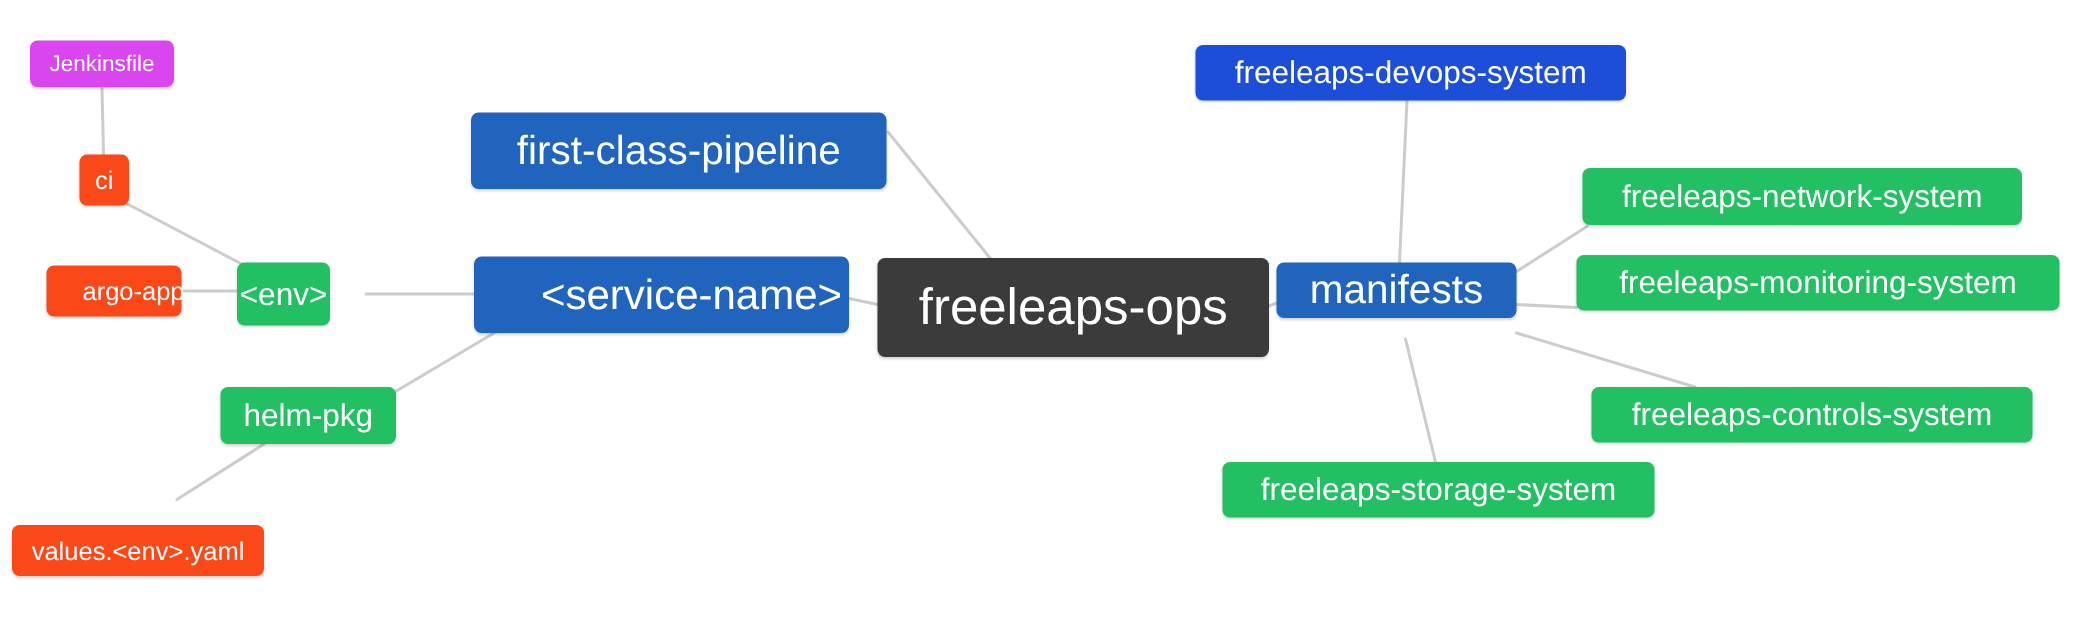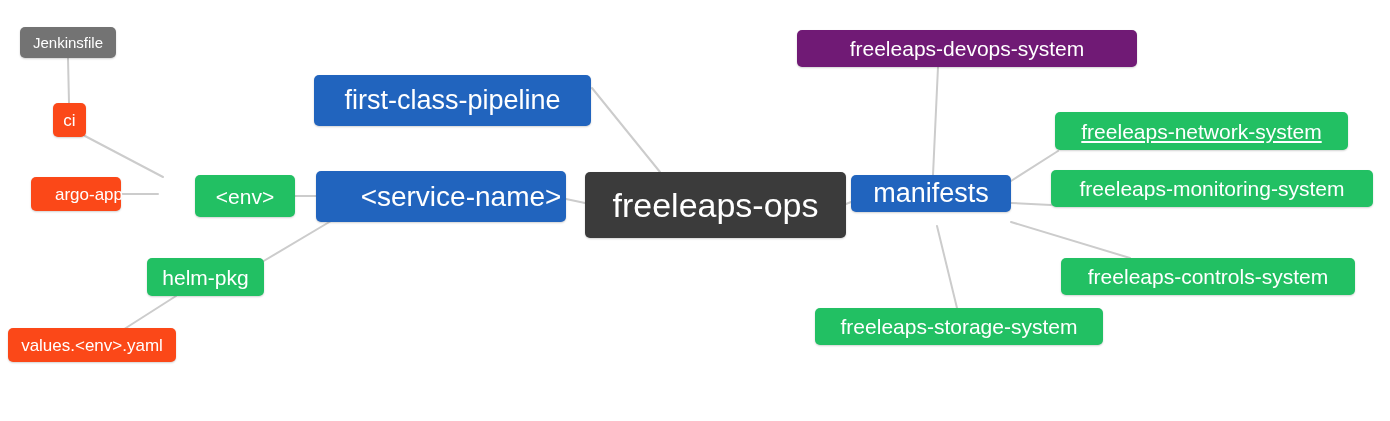--- a/index.html
+++ b/index.html
@@ -52,54 +52,54 @@
       <line x1="592" y1="88" x2="660" y2="172" stroke="#cccccc" stroke-width="2"></line>
       <line x1="566" y1="199" x2="585" y2="203" stroke="#cccccc" stroke-width="2"></line>
       <line x1="846" y1="204" x2="851" y2="202" stroke="#cccccc" stroke-width="2"></line>
       <line x1="933" y1="175" x2="938" y2="67" stroke="#cccccc" stroke-width="2"></line>
       <line x1="1011" y1="181" x2="1058" y2="151" stroke="#cccccc" stroke-width="2"></line>
       <line x1="1011" y1="203" x2="1051" y2="205" stroke="#cccccc" stroke-width="2"></line>
       <line x1="1011" y1="222" x2="1130" y2="258" stroke="#cccccc" stroke-width="2"></line>
       <line x1="937" y1="226" x2="957" y2="308" stroke="#cccccc" stroke-width="2"></line>
     </svg>
 
-  <div class="node" style="left: 20px; top: 27px; width: 96px; height: 31px; font-size: 15px; background: #737373;">
+  <div class="node" style="left: 20px; top: 27px; width: 96px; height: 31px; font-size: 15px; background: #d946ef;">
       <span class="lbl">Jenkinsfile</span>
     </div>
   <div class="node" style="left: 53px; top: 103px; width: 33px; height: 34px; font-size: 17px; background: rgb(251, 72, 24);">
       <span class="lbl">ci</span>
     </div>
   <div class="node" style="left: 31px; top: 177px; width: 90px; height: 34px; font-size: 17px; background: rgb(251, 72, 24); padding-left: 32px;">
       <span class="lbl">argo-app</span>
     </div>
-  <div class="node" style="left: 158px; top: 175px; width: 100px; height: 42px; font-size: 21px; background: rgb(34, 192, 99); margin-left: 37px;">
+  <div class="node" style="left: 158px; top: 175px; width: 62px; height: 42px; font-size: 21px; background: rgb(34, 192, 99);">
       <span class="lbl">&lt;env&gt;</span>
     </div>
   <div class="node" style="left: 147px; top: 258px; width: 117px; height: 38px; font-size: 21px; background: rgb(34, 192, 99);">
       <span class="lbl">helm-pkg</span>
     </div>
-  <div class="node" style="left: 8px; top: 328px; width: 168px; height: 34px; font-size: 17px; background: rgb(251, 72, 24);">
+  <div class="node" style="left: 8px; top: 350px; width: 168px; height: 34px; font-size: 17px; background: rgb(251, 72, 24);">
       <span class="lbl">values.&lt;env&gt;.yaml</span>
     </div>
   <div class="node" style="left: 314px; top: 38px; width: 277px; height: 51px; font-size: 27px; background: rgb(33, 100, 190); margin-top: 37px;">
       <span class="lbl">first-class-pipeline</span>
     </div>
   <div class="node" style="left: 316px; top: 171px; width: 250px; height: 51px; font-size: 28px; background: rgb(33, 100, 190); padding-left: 46px;">
       <span class="lbl">&lt;service-name&gt;</span>
     </div>
   <div class="node" style="left: 585px; top: 172px; width: 261px; height: 66px; font-size: 34px; background: rgb(59, 59, 59);">
       <span class="lbl">freeleaps-ops</span>
     </div>
   <div class="node" style="left: 851px; top: 175px; width: 160px; height: 37px; font-size: 27px; background: rgb(33, 100, 190);">
       <span class="lbl">manifests</span>
     </div>
-  <div class="node" style="left: 797px; top: 30px; width: 340px; height: 37px; font-size: 21px; background: #701a75;">
+  <div class="node" style="left: 797px; top: 30px; width: 287px; height: 37px; font-size: 21px; background: #1d4ed8;">
       <span class="lbl">freeleaps-devops-system</span>
     </div>
-  <div class="node" style="left: 1055px; top: 112px; width: 293px; height: 38px; font-size: 21px; background: rgb(34, 192, 99); text-decoration: underline;">
+  <div class="node" style="left: 1055px; top: 112px; width: 293px; height: 38px; font-size: 21px; background: rgb(34, 192, 99);">
       <span class="lbl">freeleaps-network-system</span>
     </div>
   <div class="node" style="left: 1051px; top: 170px; width: 322px; height: 37px; font-size: 21px; background: rgb(34, 192, 99);">
       <span class="lbl">freeleaps-monitoring-system</span>
     </div>
   <div class="node" style="left: 1061px; top: 258px; width: 294px; height: 37px; font-size: 21px; background: rgb(34, 192, 99);">
       <span class="lbl">freeleaps-controls-system</span>
     </div>
   <div class="node" style="left: 815px; top: 308px; width: 288px; height: 37px; font-size: 21px; background: rgb(34, 192, 99);">
       <span class="lbl">freeleaps-storage-system</span>

